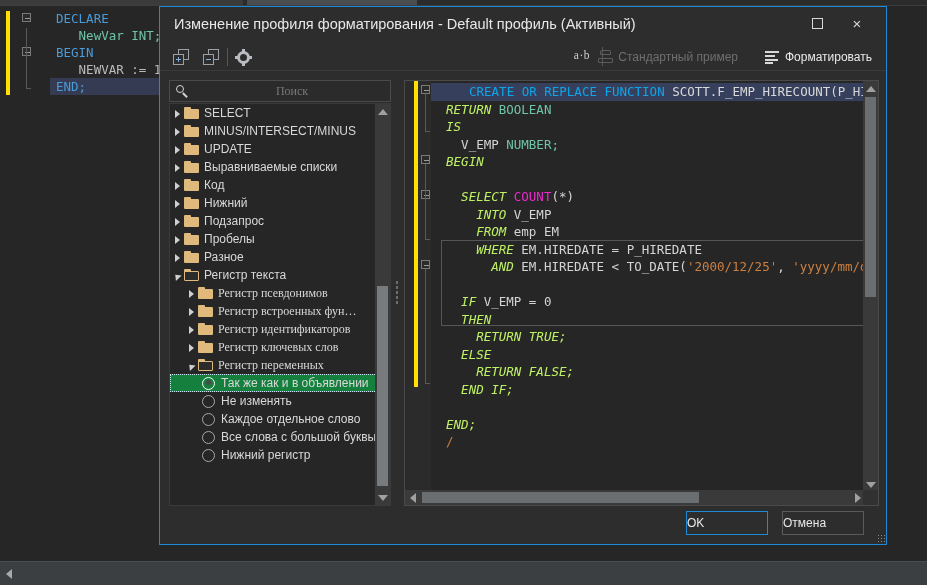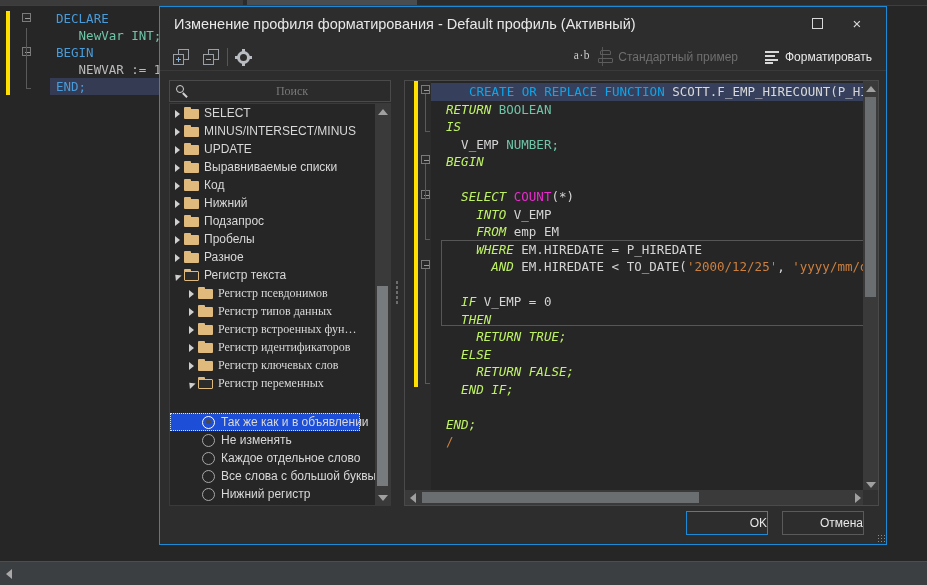--- a/index.html
+++ b/index.html
@@ -178,21 +178,21 @@
   .folder.open .tab { background:#e0b97d; }
   .radio {
     position:relative; width:13px; height:13px; flex:0 0 13px; margin-right:6px;
     border:1.6px solid #a8a8a8; border-radius:50%;
   }
   .radio.on:after {
     content:""; position:absolute; left:2.5px; top:2.5px; width:5px; height:5px;
     border-radius:50%; background:#4a4a4a;
   }
   .tr.selected {
-    background:#1d4ed8; width:190px; outline:1px dotted #cfe4f7; outline-offset:-1px;margin-top:21px;
+    background:#15803d; width:217px; outline:1px dotted #cfe4f7; outline-offset:-1px;
   }
   .tr.selected .radio { border-color:#ffffff; }
   .tr.selected .radio.on:after { background:#4a4a4a; }
   .indent1 { padding-left:14px;font-family:Liberation Serif, serif; }
   .indent2 { padding-left:32px; }
 
   .vscroll {
     position:absolute; right:0; top:0; width:15px; height:100%;
     background:#3a3a3a;
   }
@@ -273,21 +273,21 @@
   #code-hscroll .thumb { position:absolute; left:17px; top:2px; width:277px; height:11px; background:#6b6e70; }
   #code-vscroll {
     position:absolute; right:0; top:0; width:15px; height:411px; background:#3a3a3a;
   }
   #code-corner { position:absolute; right:0; bottom:0; width:15px; height:15px; background:#313131; }
 
   
   #dlg-footer { position:absolute; left:0; bottom:0; width:728px; height:35px; }
   .dlgbtn {
     position:absolute; top:2px; height:24px; width:82px;
-    display:flex; align-items:center; justify-content:flex-end;
+    display:flex; align-items:center; justify-content:flex-start;
     font-size:12px; color:#e8e8e8; background:#2d2d2d;
   }
   #btn-ok     { right:120px; border:1.6px solid #1d8ad8; }
   #btn-cancel { right:24px;  border:1px solid #5a5a5a; }
   #resize-grip {
     position:absolute; right:3px; bottom:2px; width:8px; height:8px;
     background-image: radial-gradient(#8a8a8a 42%, transparent 45%);
     background-size:3px 3px;
   }
 </style>
@@ -477,28 +477,20 @@
                 <span class="body"></span>
               </span>
               <span>Регистр псевдонимов</span>
             </div>
             <div class="tr indent1">
               <span class="tw collapsed"></span>
               <span class="folder">
                 <span class="tab"></span>
                 <span class="body"></span>
               </span>
-              <span>Регистр типов данных</span>
-            </div>
-            <div class="tr indent1">
-              <span class="tw collapsed"></span>
-              <span class="folder">
-                <span class="tab"></span>
-                <span class="body"></span>
-              </span>
               <span>Регистр встроенных фун…</span>
             </div>
             <div class="tr indent1">
               <span class="tw collapsed"></span>
               <span class="folder">
                 <span class="tab"></span>
                 <span class="body"></span>
               </span>
               <span>Регистр идентификаторов</span>
             </div>

